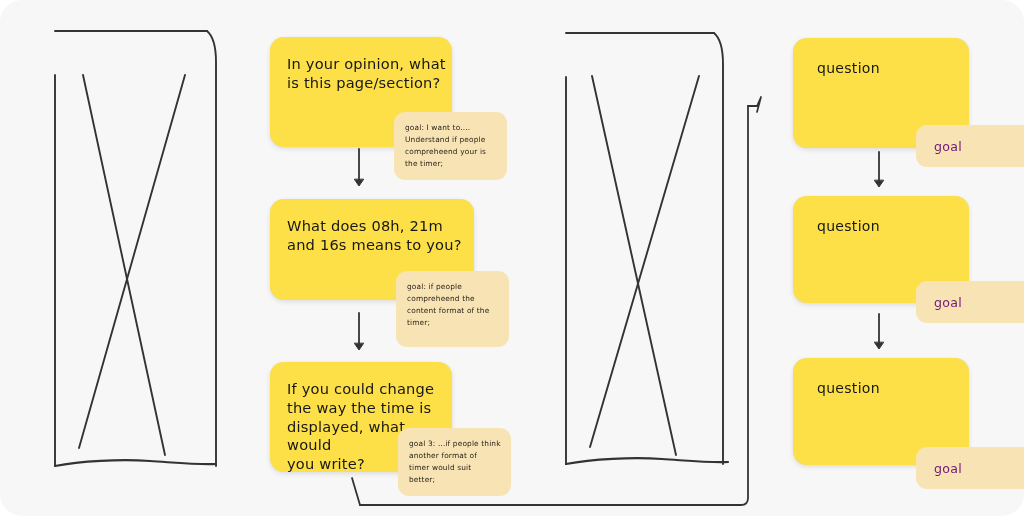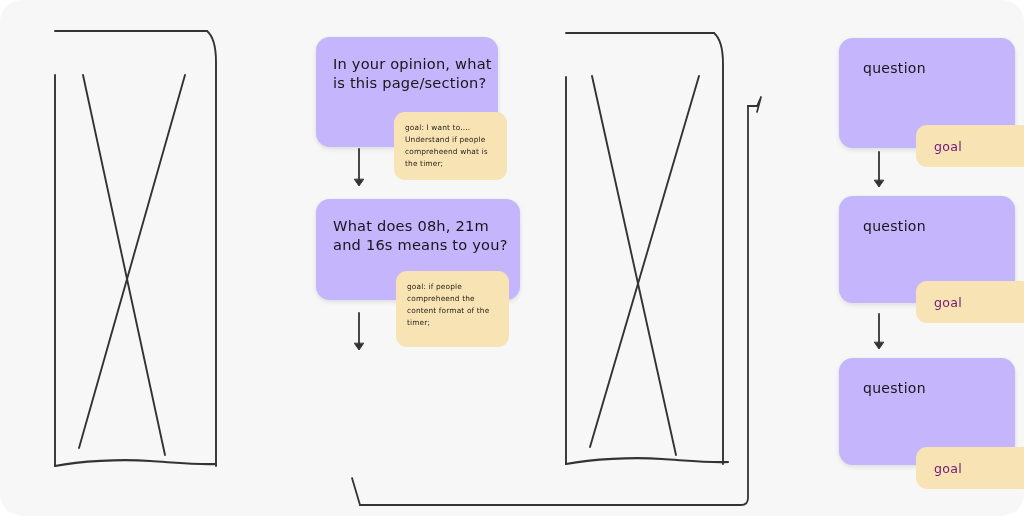--- a/index.html
+++ b/index.html
@@ -19,25 +19,24 @@
   .sketch-layer {
     position: absolute;
     left: 0; top: 0;
     width: 1024px;
     height: 516px;
     pointer-events: none;
   }
   
   .card {
     position: absolute;
-    background: #c4b5fd;
+    background: #fde047;
     border-radius: 14px;
     box-shadow: 0 2px 5px rgba(0,0,0,0.10), 0 0 1px rgba(0,0,0,0.08);
     box-sizing: border-box;
-    margin-left: 46px;
   }
   .card-text {
     position: absolute;
     color: #17171a;
     font-family: "DejaVu Sans", sans-serif;
     font-size: 14.5px;
     line-height: 1.28;
     letter-spacing: 0.2px;
     white-space: pre-line;
   }
@@ -147,35 +146,47 @@
     </g>
   </svg>
 
   <div class="card card-q" style="left:270px; top:37px; width:182px; height:110px;">
     <div class="card-text">In your opinion, what
 is this page/section?</div>
   </div>
   <div class="note" style="left:394px; top:112px; width:113px; height:68px;">
     <div class="note-text">goal: I want to....
 Understand if people
-compreheend what is
+compreheend your is
 the timer;</div>
   </div>
 
   <div class="card card-q" style="left:270px; top:199px; width:204px; height:101px;">
     <div class="card-text">What does 08h, 21m
 and 16s means to you?</div>
   </div>
   <div class="note" style="left:396px; top:271px; width:113px; height:76px;">
     <div class="note-text">goal: if people
 compreheend the
 content format of the
 timer;</div>
   </div>
 
+  <div class="card card-q" style="left:270px; top:362px; width:182px; height:110px;">
+    <div class="card-text">If you could change
+the way the time is
+displayed, what would
+you write?</div>
+  </div>
+  <div class="note" style="left:398px; top:428px; width:113px; height:68px;">
+    <div class="note-text">goal 3: ...if people think
+another format of
+timer would suit
+better;</div>
+  </div>
 
   <div class="card card-small" style="left:793px; top:38px; width:176px; height:110px;">
     <div class="card-text">question</div>
   </div>
   <div class="note-tag" style="left:916px; top:125px; width:130px; height:42px;">
     <div class="note-tag-text">goal</div>
   </div>
 
   <div class="card card-small" style="left:793px; top:196px; width:176px; height:107px;">
     <div class="card-text">question</div>

